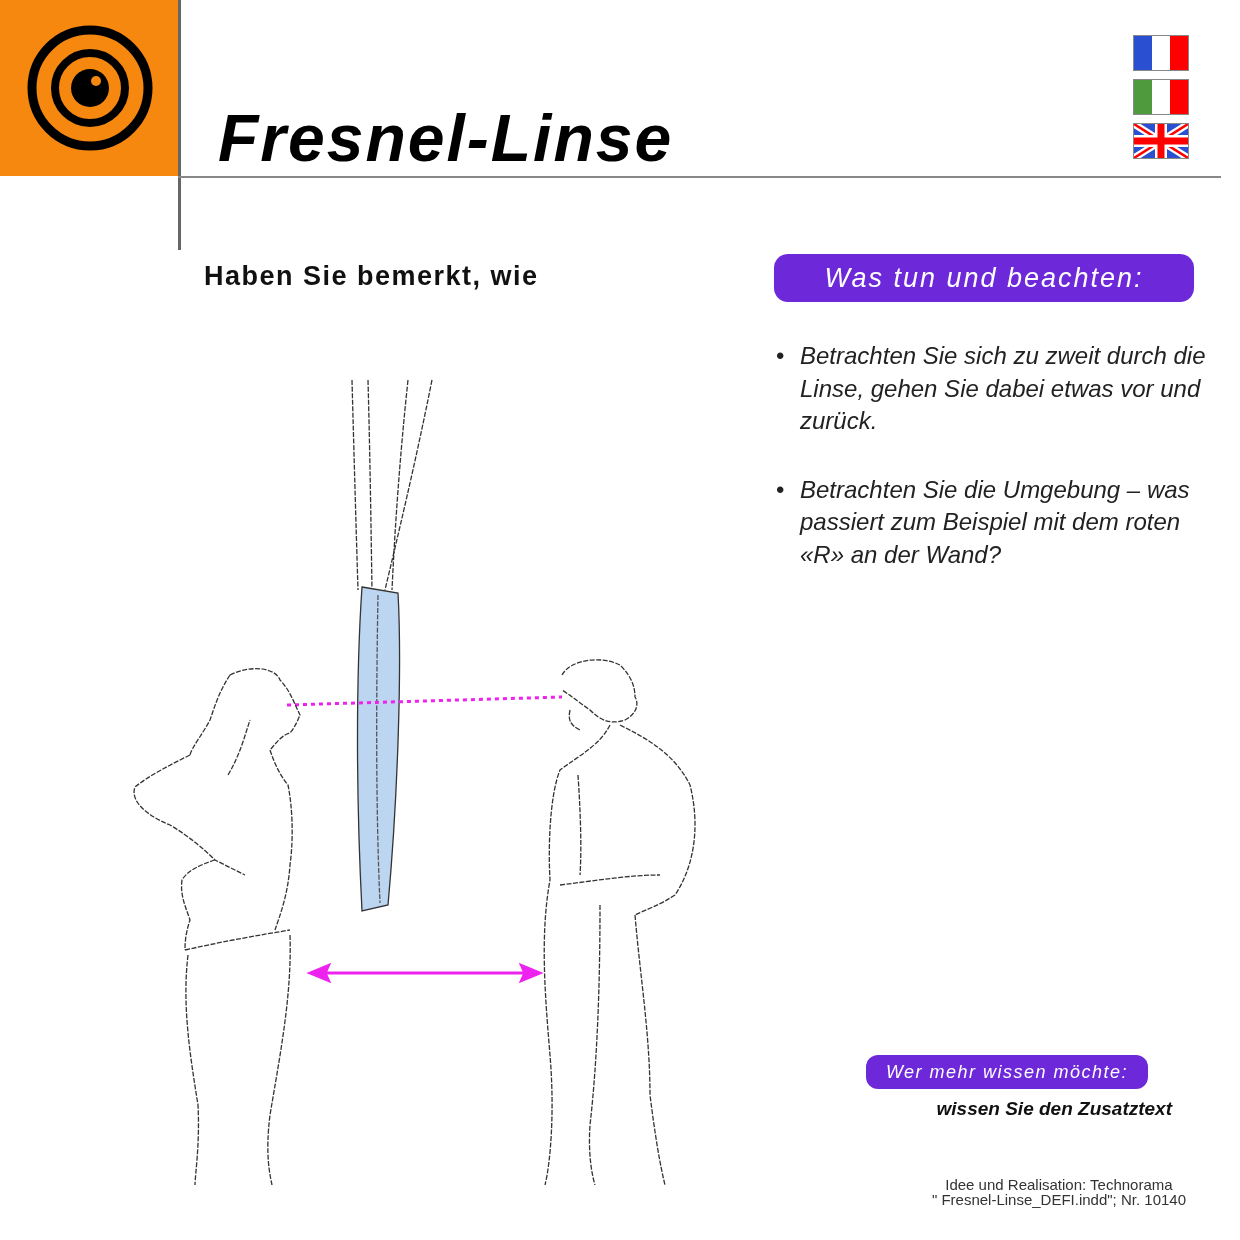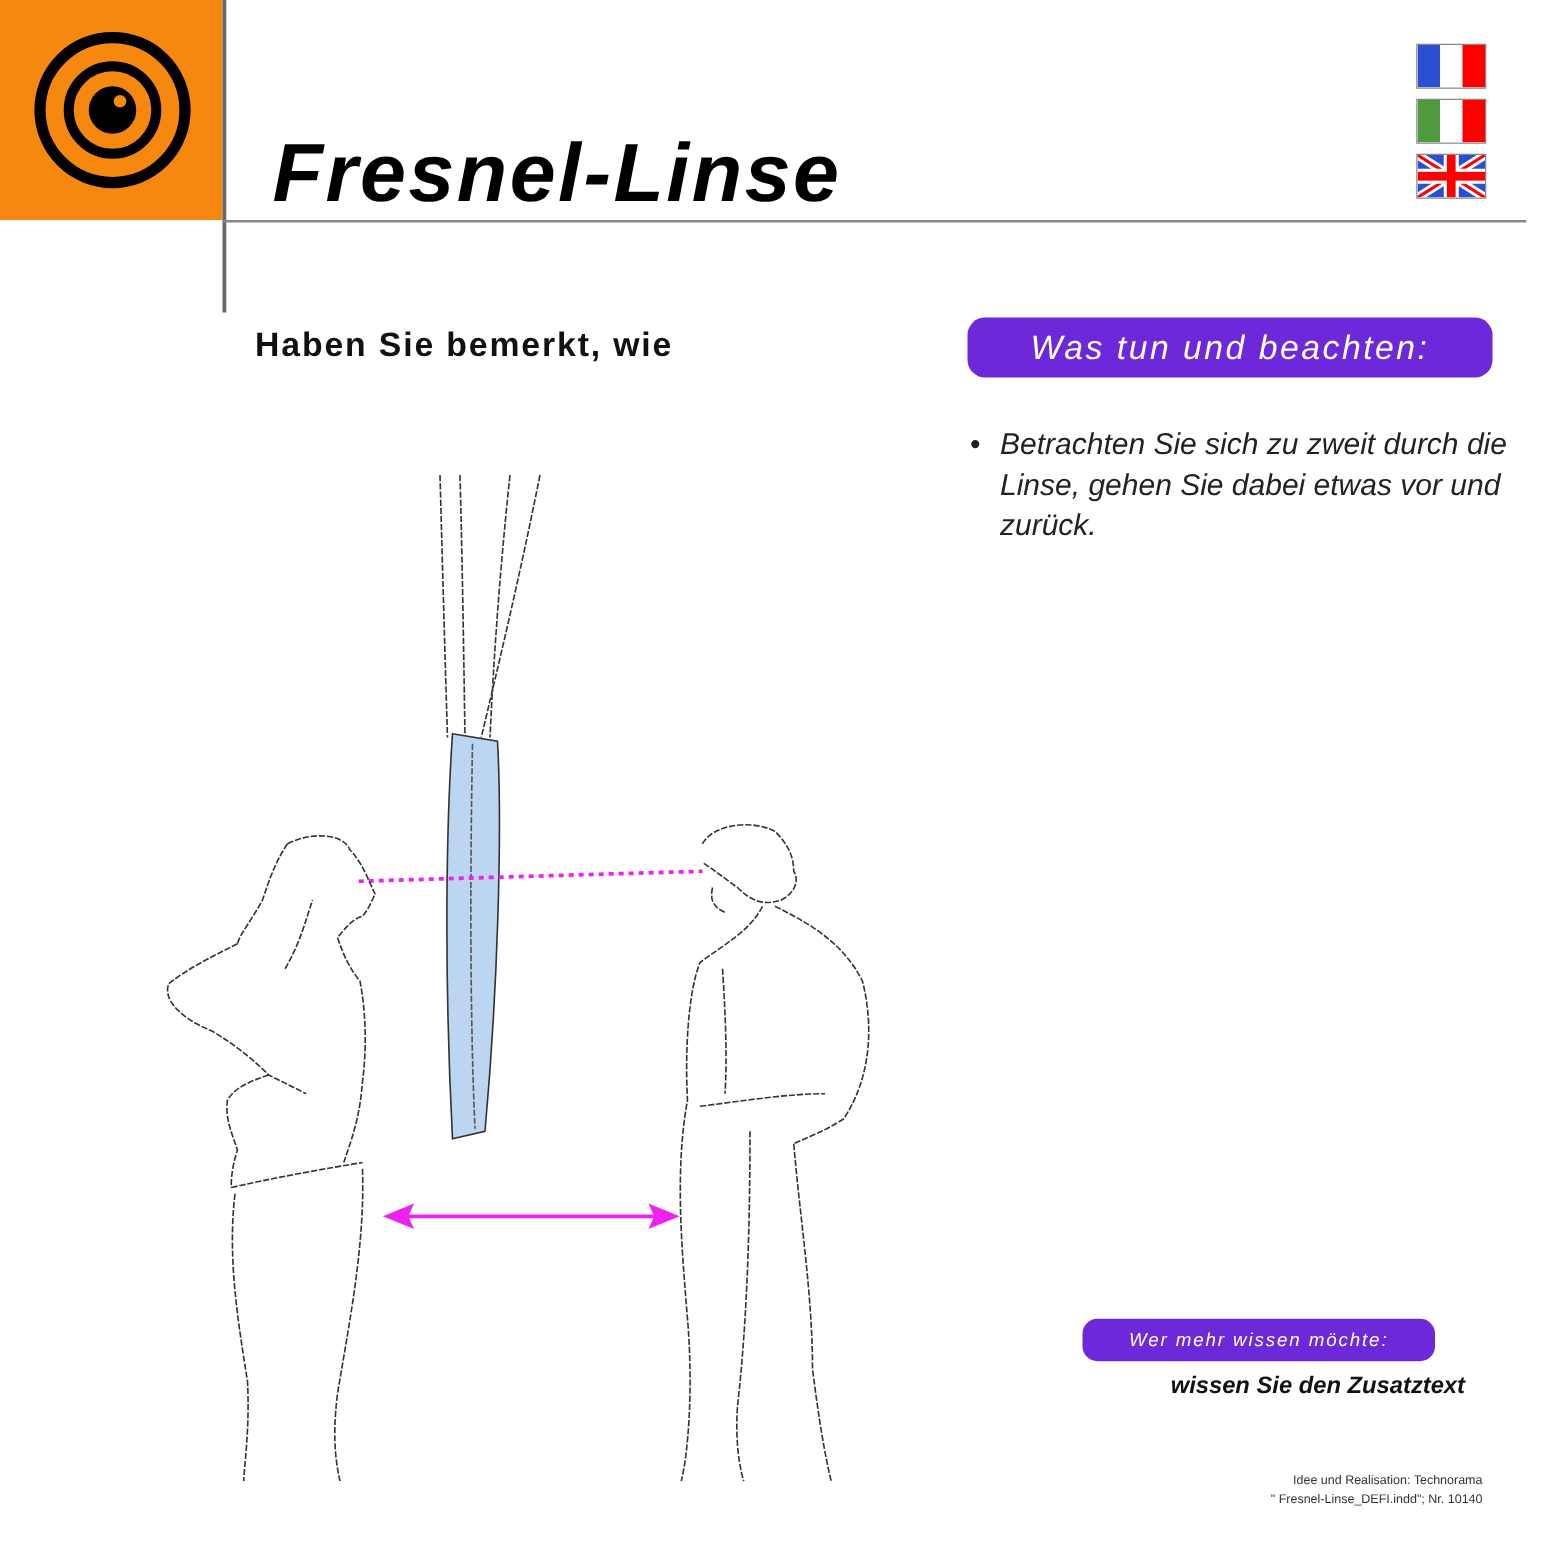--- a/index.html
+++ b/index.html
@@ -11,23 +11,23 @@
   .title { position:absolute; left:218px; top:98px; font-size:66px; font-weight:bold; letter-spacing:2px; color:#000; line-height:80px; }
   .flags { position:absolute; left:1133px; top:35px; width:56px; }
   .flag { width:54px; height:34px; border:1px solid #888; margin-bottom:8px; overflow:hidden; cursor:pointer; }
   .flag svg { display:block; }
   .question { position:absolute; left:176px; top:258px; font-size:27px; font-weight:bold; line-height:36px; letter-spacing:1.5px; width:420px;margin-left:28px; }
   .pill { position:absolute; background:#6d28d9; color:#fff; font-weight:normal; font-style:italic; border-radius:14px; display:flex; align-items:center; justify-content:center; }
   .pill-main { left:774px; top:254px; width:420px; height:48px; font-size:27px; letter-spacing:2px; }
   .instructions { position:absolute; left:776px; top:340px; width:440px; font-style:italic; font-size:24px; line-height:32.5px; color:#222; list-style:none; margin:0; padding:0; }
   .instructions li { position:relative; padding-left:24px; margin-bottom:36px; }
   .instructions li::before { content:"•"; position:absolute; left:0; top:0; font-style:normal; }
-  .pill-more { left:866px; top:1055px; width:282px; height:34px; font-size:15px; letter-spacing:1.5px; border-radius:12px; }
+  .pill-more { left:866px; top:1055px; width:282px; height:34px; font-size:18px; letter-spacing:1.5px; border-radius:12px; }
   .more-text { position:absolute; left:866px; top:1098px; width:306px; text-align:right; font-weight:bold; font-style:italic; font-size:19px; color:#111; }
-  .credits { position:absolute; right:54px; top:1177px; text-align:right; font-size:10px; line-height:15px; color:#333; }
+  .credits { position:absolute; right:54px; top:1177px; text-align:center; font-size:15px; line-height:15px; color:#333; }
   .illustration { position:absolute; left:130px; top:375px; width:580px; height:810px; }
 </style>
 </head>
 <body>
 
 <div class="logo-box">
   <svg width="128" height="128" viewBox="0 0 128 128">
     <circle cx="64" cy="64" r="58" fill="none" stroke="#000" stroke-width="9"></circle>
     <circle cx="64" cy="64" r="35" fill="none" stroke="#000" stroke-width="8"></circle>
     <circle cx="64" cy="64" r="19" fill="#000"></circle>
@@ -68,20 +68,21 @@
 </div>
 
 <div class="question">
   <div>Haben Sie bemerkt, wie</div>
 </div>
 
 <div class="pill pill-main">Was tun und beachten:</div>
 
 <ul class="instructions">
   <li>Betrachten Sie sich zu zweit durch die Linse, gehen Sie dabei etwas vor und zurück.</li>
+  <li>Betrachten Sie die Umgebung – was passiert zum Beispiel mit dem roten «R» an der Wand?</li>
 </ul>
 
 <div class="illustration">
   <svg width="580" height="810" viewBox="0 0 580 810" fill="none" stroke="#333" stroke-width="1.3" stroke-dasharray="5 1.5">
 
     <path d="M222,5 C224,80 226,150 228,215"></path>
     <path d="M238,5 C240,80 241,150 242,215"></path>
     <path d="M302,5 C285,90 268,160 255,215"></path>
     <path d="M278,5 C270,80 265,150 262,215"></path>
 

